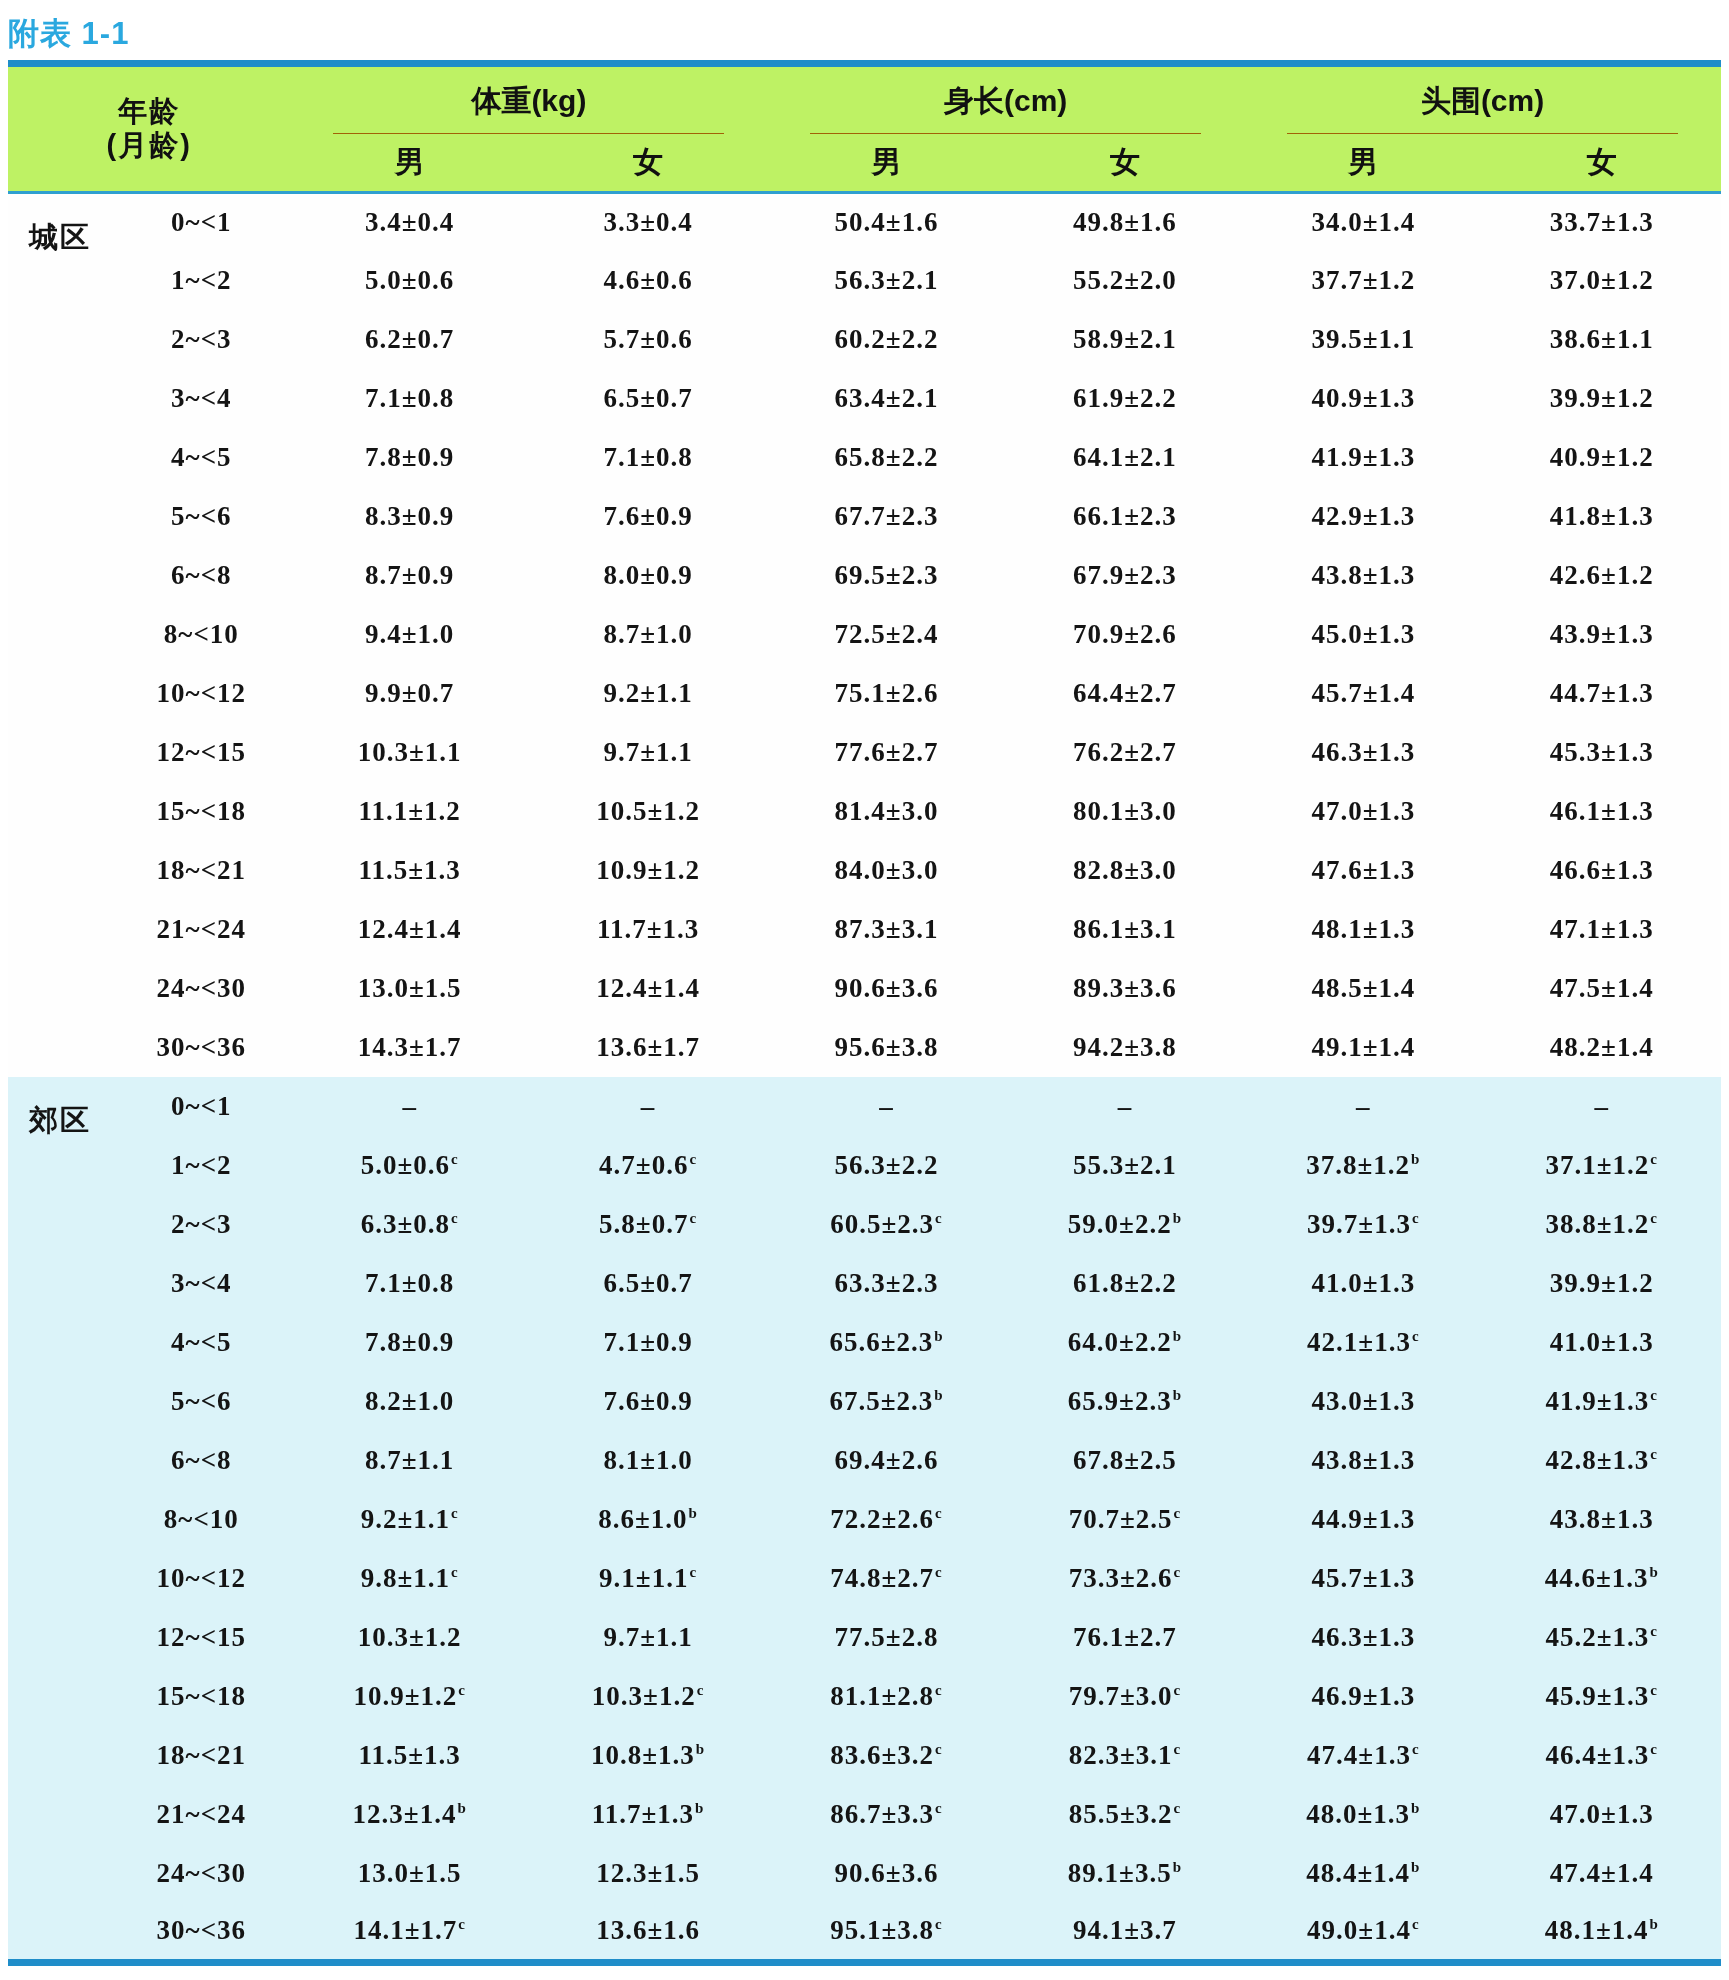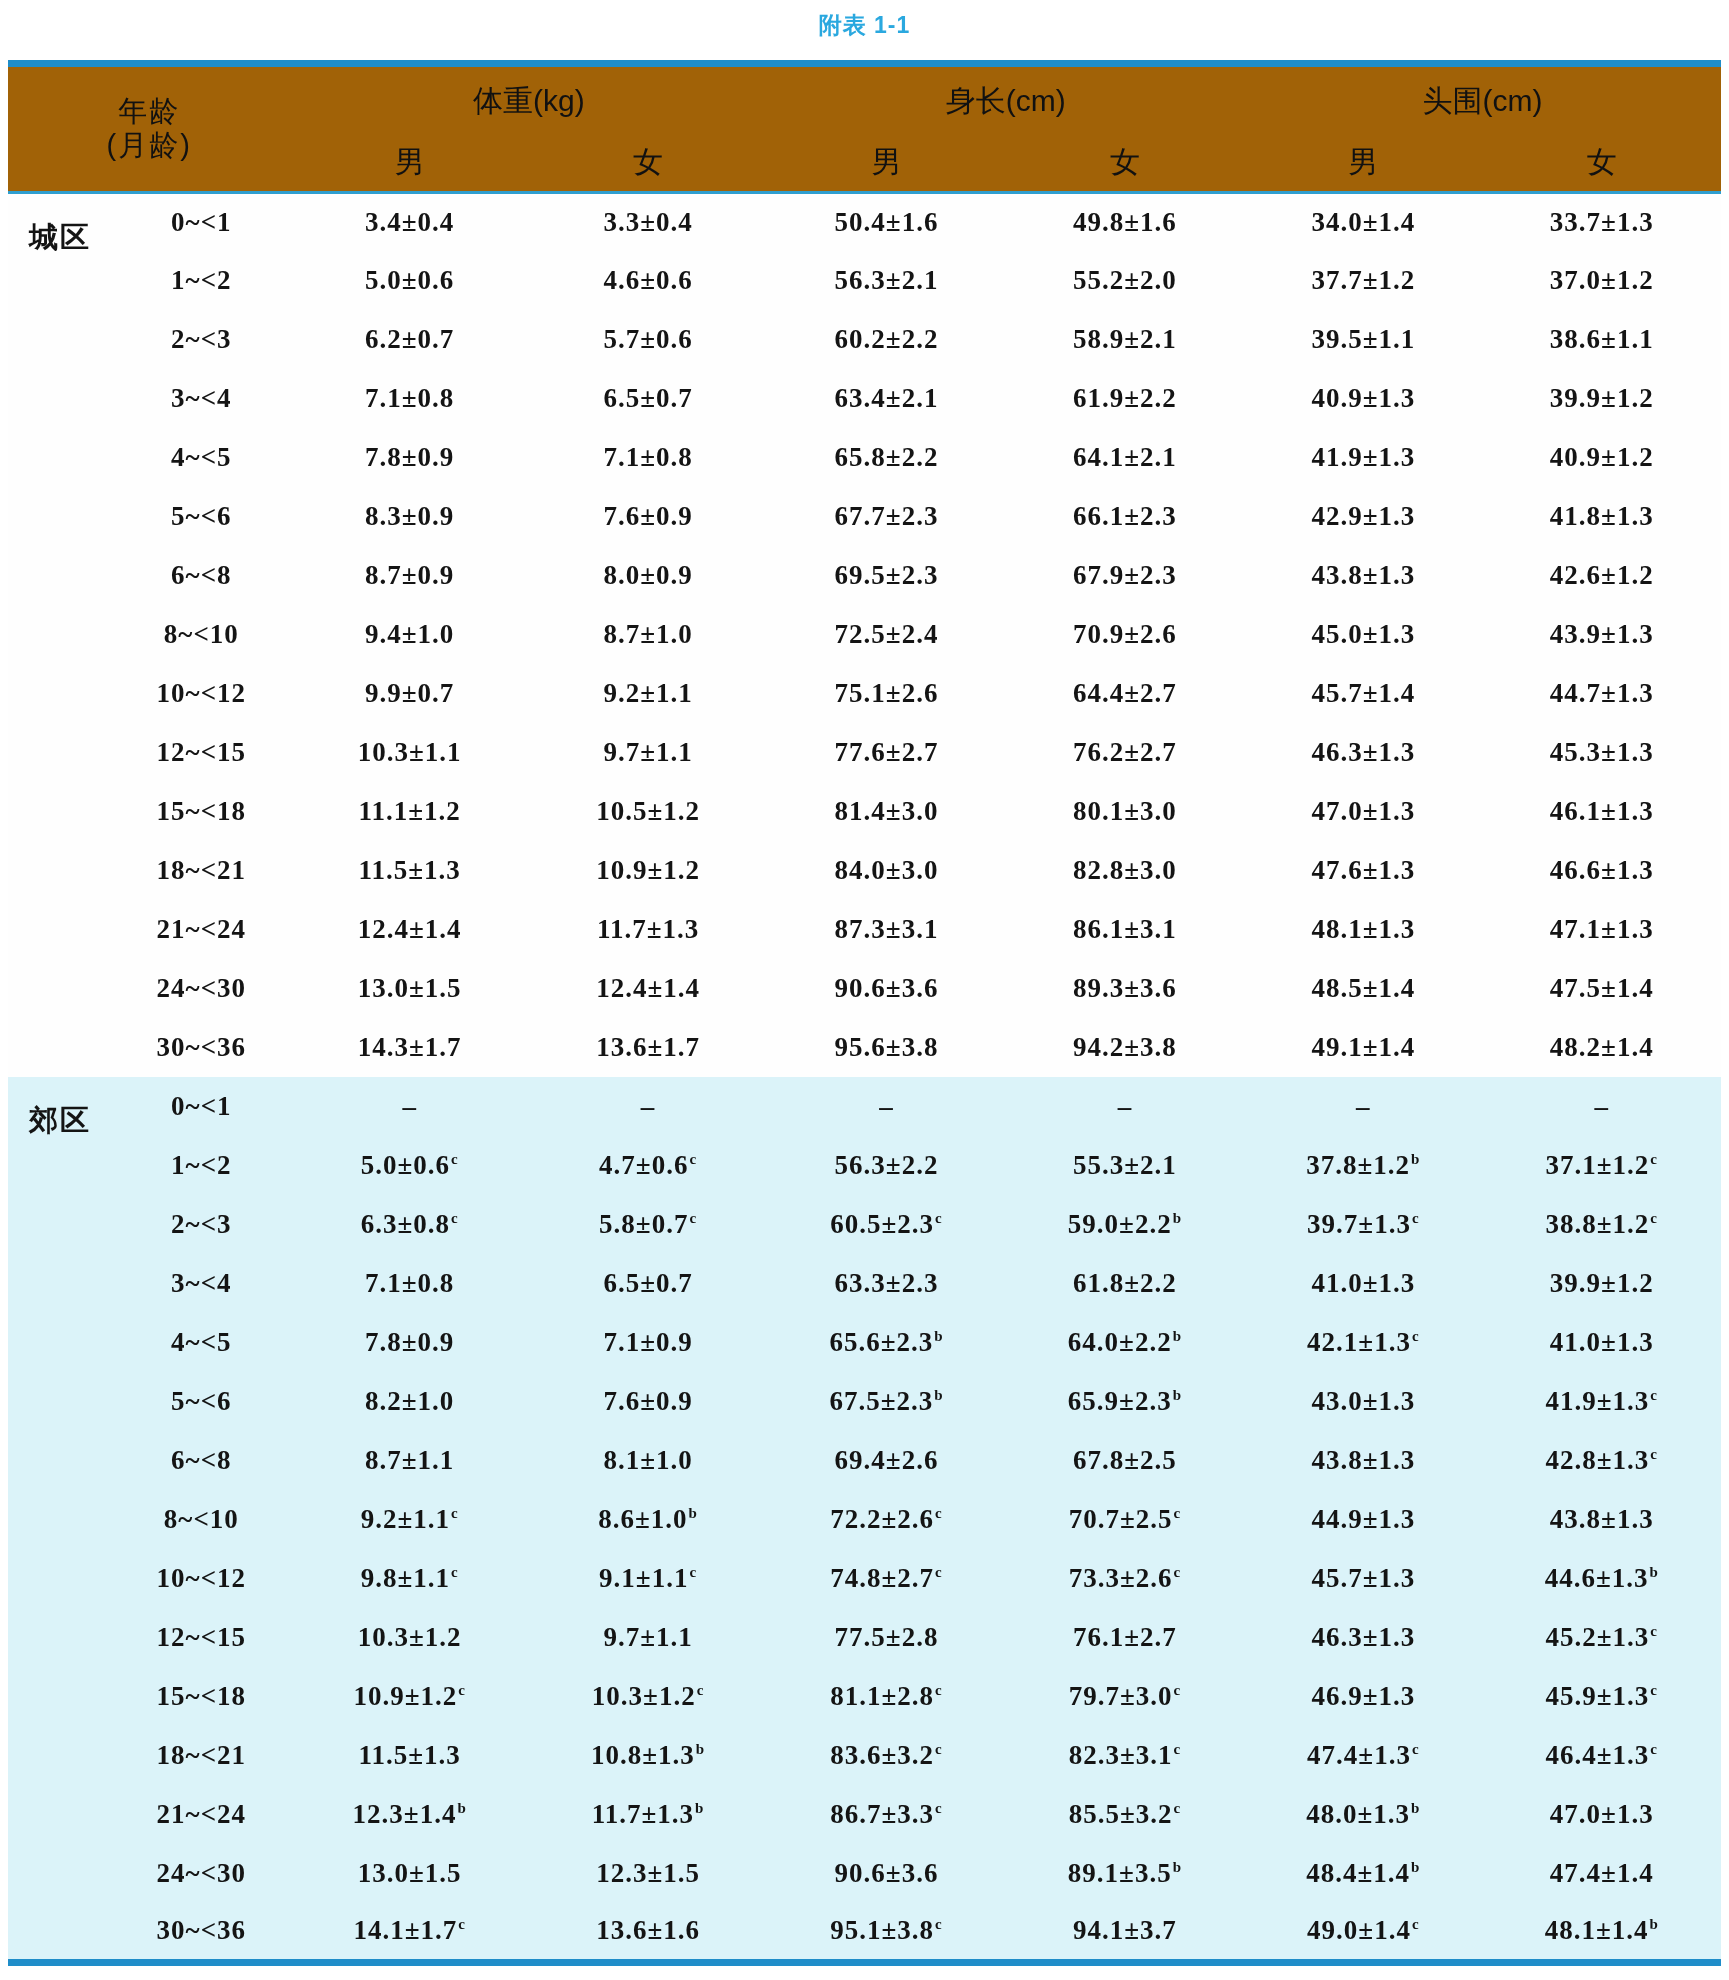--- a/index.html
+++ b/index.html
@@ -15,43 +15,44 @@
     box-sizing: border-box;
     padding: 8px 8px 0 8px;
     background: #ffffff;
   }
   .title-line {
     height: 48px;
     display: flex;
     justify-content: center;
     align-items: flex-start;
     gap: 22px;
-    font-size: 23px;
+    font-size: 31px;
     font-weight: bold;
     color: #161616;
     letter-spacing: 1px;
     padding-top: 2px;
+    flex-direction: column;
   }
   .title-tag { color: #2aa8df; }
   table.dev-table {
     width: 1713px;
     table-layout: fixed;
     border-collapse: collapse;
     border-top: 7px solid #1f8dc9;
     border-bottom: 7px solid #1f8dc9;
     margin-top: 2px;
   }
   col.c-region { width: 104px; }
   col.c-age    { width: 178px; }
   col.c-val    { width: 238px; }
 
   thead th {
-    background: #a16207;
+    background: #bef264;
     color: #111;
-    font-weight: normal;
+    font-weight: bold;
     vertical-align: middle;
     padding: 0;
   }
   tr.h1 { height: 66px; }
   tr.h2 { height: 58px; }
   th.age-head {
     font-size: 29px;
     line-height: 1.15;
     letter-spacing: 2px;
   }

